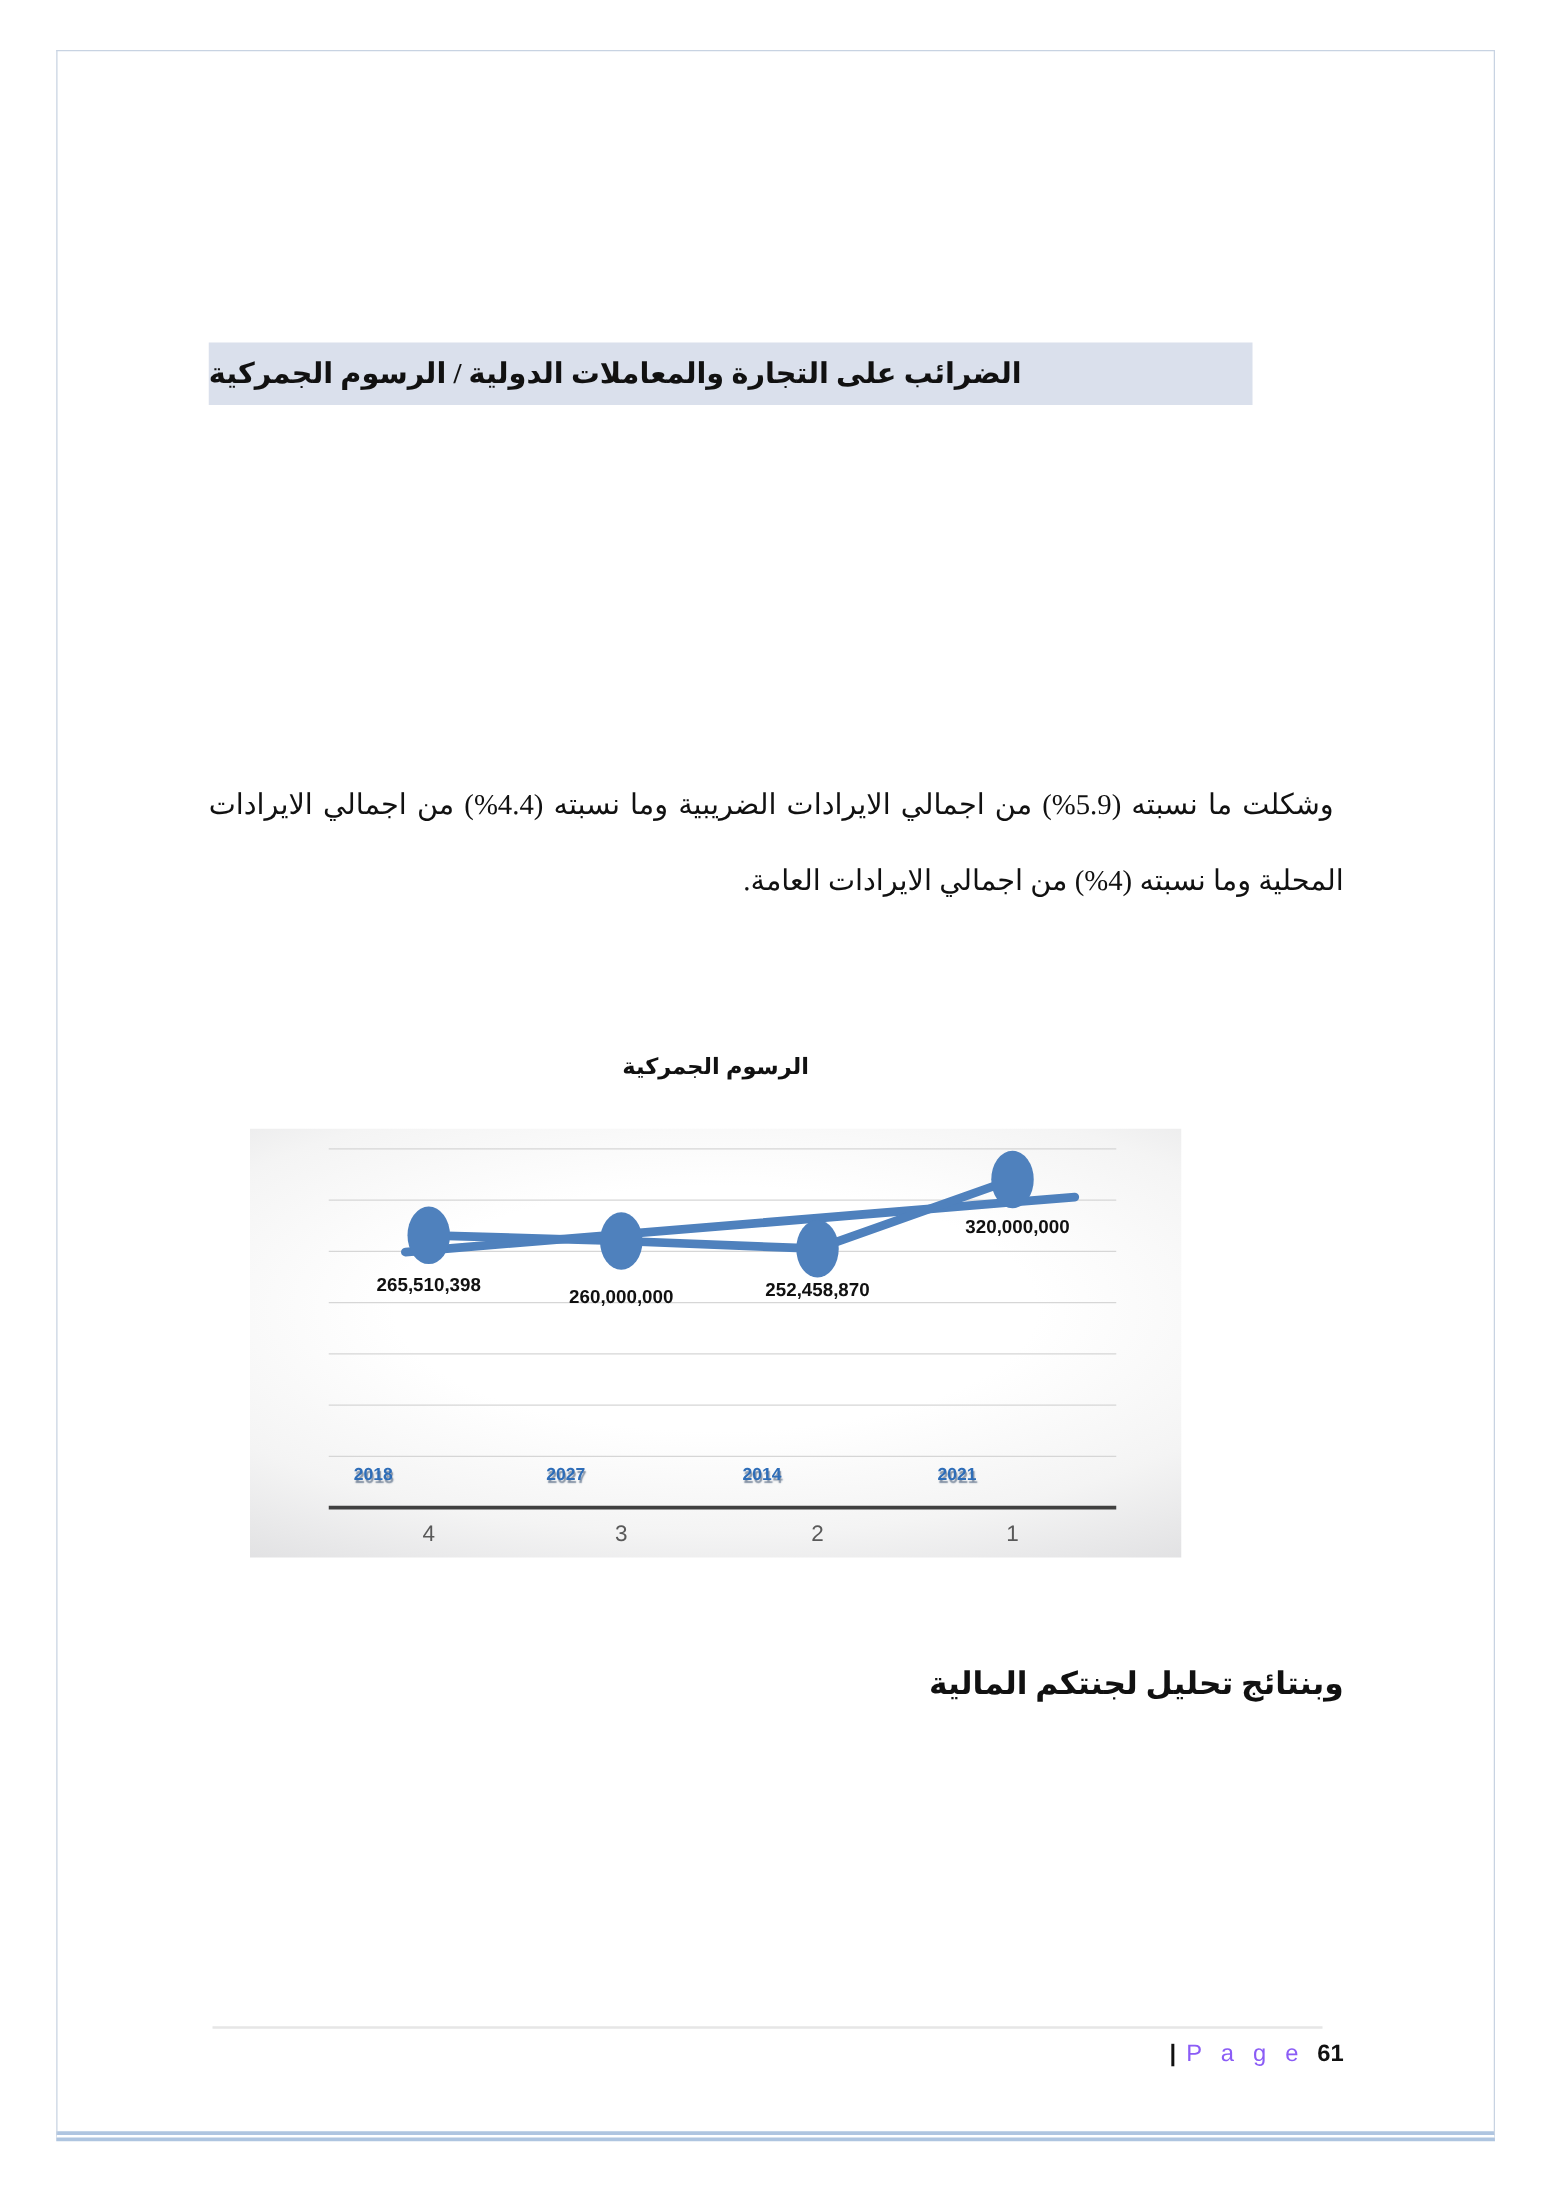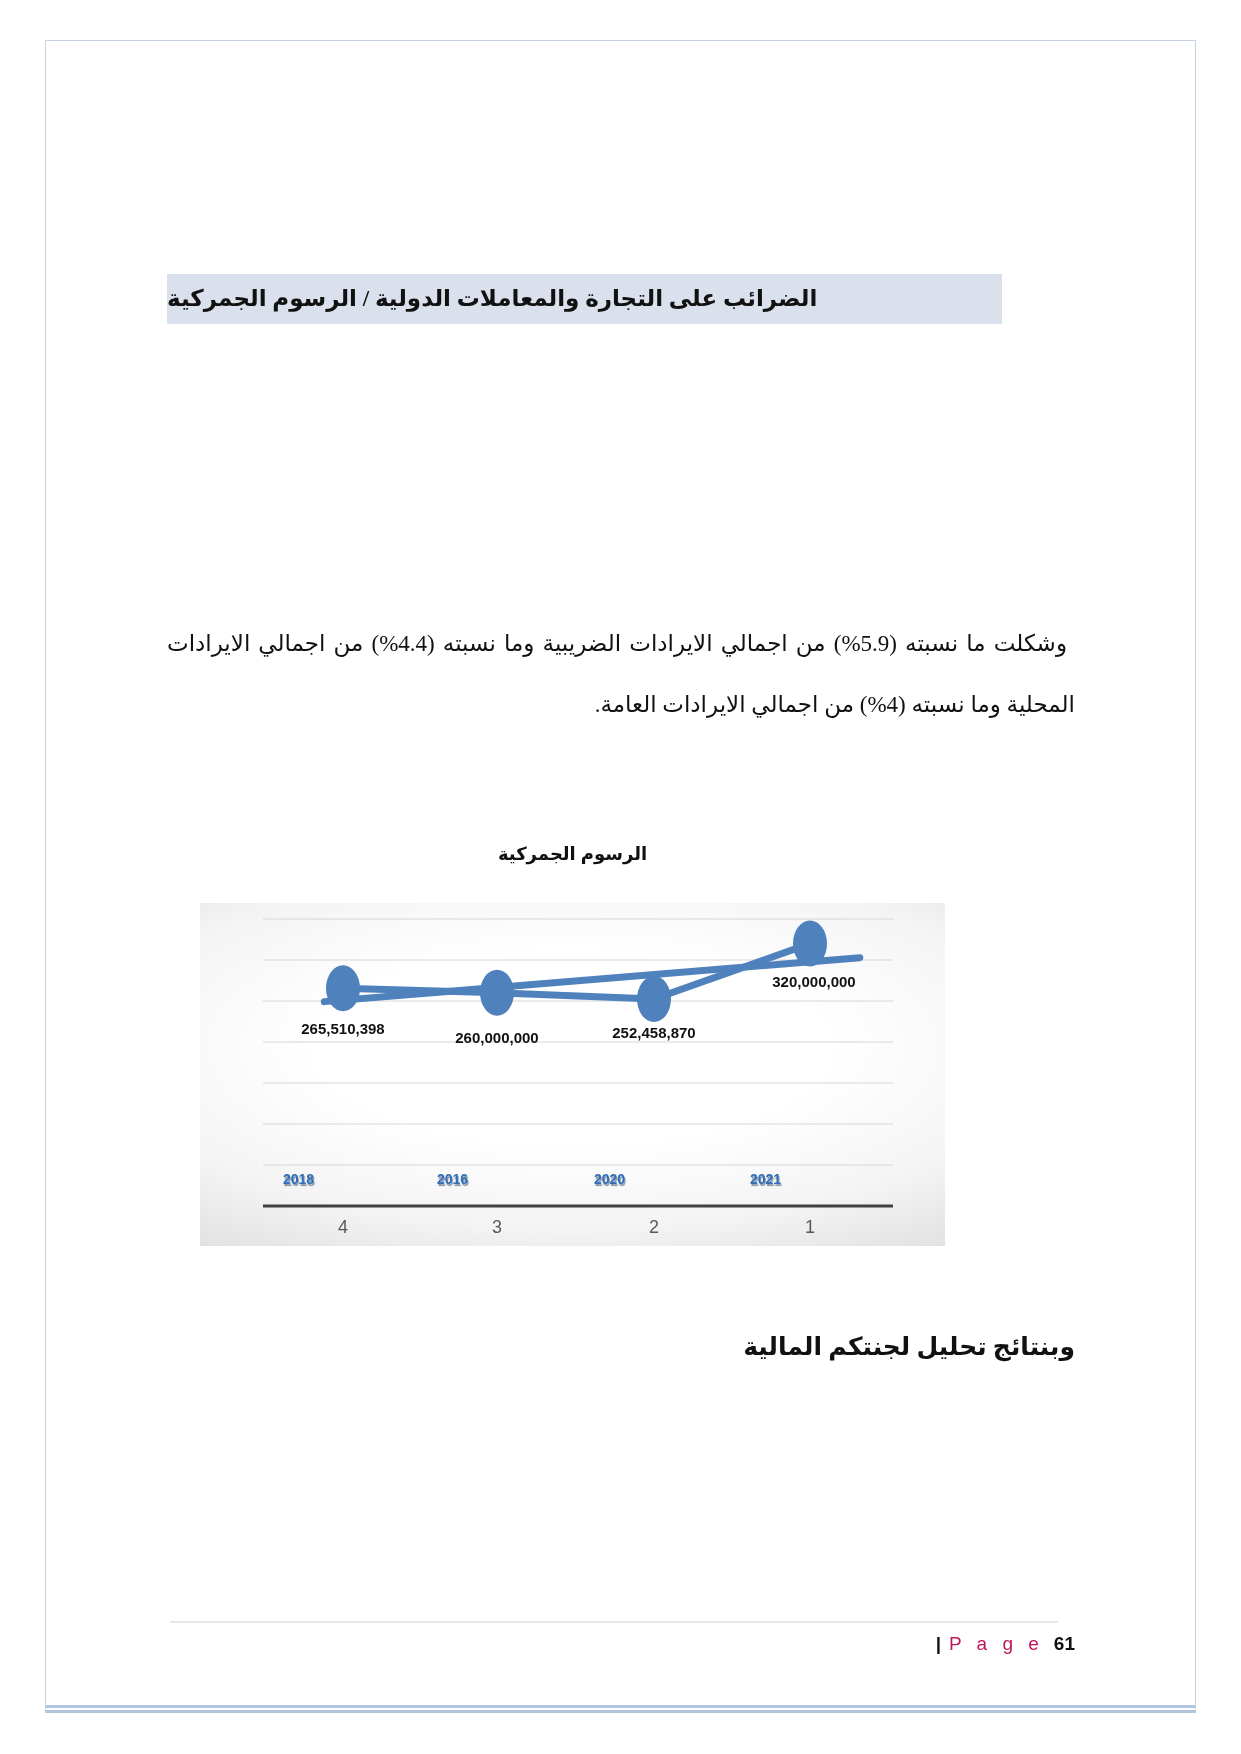--- a/index.html
+++ b/index.html
@@ -28,21 +28,21 @@
   .y0{left:83px;} .y1{left:237px;} .y2{left:394px;} .y3{left:550px;}
   .cnum{position:absolute;top:314px;width:120px;text-align:center;
         font-family:"Liberation Sans","DejaVu Sans",sans-serif;font-size:18px;color:#595959;}
   .n0{left:83px;} .n1{left:237px;} .n2{left:394px;} .n3{left:550px;}
   .subheading{position:absolute;right:166px;top:1332px;direction:rtl;margin:0;font-size:25px;font-weight:bold;}
   .p3{left:167px;top:1407px;width:908px;line-height:60px;text-indent:8px;}
   .footer-rule{position:absolute;left:170px;top:1621px;width:888px;height:2px;background:#e6e6e6;}
   .footer{position:absolute;right:166px;top:1633px;direction:ltr;
         font-family:"Liberation Sans","DejaVu Sans",sans-serif;font-size:19px;color:#111;}
   .fbar{font-weight:bold;margin-right:8px;}
-  .fpage{color:#be185d;letter-spacing:5px;margin-right:10px;}
+  .fpage{color:#8b5cf6;letter-spacing:5px;margin-right:10px;}
   .fnum{font-weight:bold;}
 </style>
 </head>
 <body>
 
 <div class="page">
   <div class="border-frame"></div>
 
   <div class="hdr-bar">
     <span>الضرائب على التجارة والمعاملات الدولية / الرسوم الجمركية</span>
@@ -69,22 +69,22 @@
         <ellipse cx="454" cy="95.98372660000001" rx="17" ry="23" fill="#4f81bd"></ellipse>
         <ellipse cx="610" cy="40.60000000000002" rx="17" ry="23" fill="#4f81bd"></ellipse>
       </svg>
 
     <div class="dlabel dl0">265,510,398</div>
     <div class="dlabel dl1">260,000,000</div>
     <div class="dlabel dl2">252,458,870</div>
     <div class="dlabel dl3">320,000,000</div>
 
     <div class="year y0">2018</div>
-    <div class="year y1">2016</div>
-    <div class="year y2">2020</div>
+    <div class="year y1">2027</div>
+    <div class="year y2">2014</div>
     <div class="year y3">2021</div>
 
     <div class="cnum n0">4</div>
     <div class="cnum n1">3</div>
     <div class="cnum n2">2</div>
     <div class="cnum n3">1</div>
   </div>
 
   <h2 class="subheading">وبنتائج تحليل لجنتكم المالية</h2>
 

